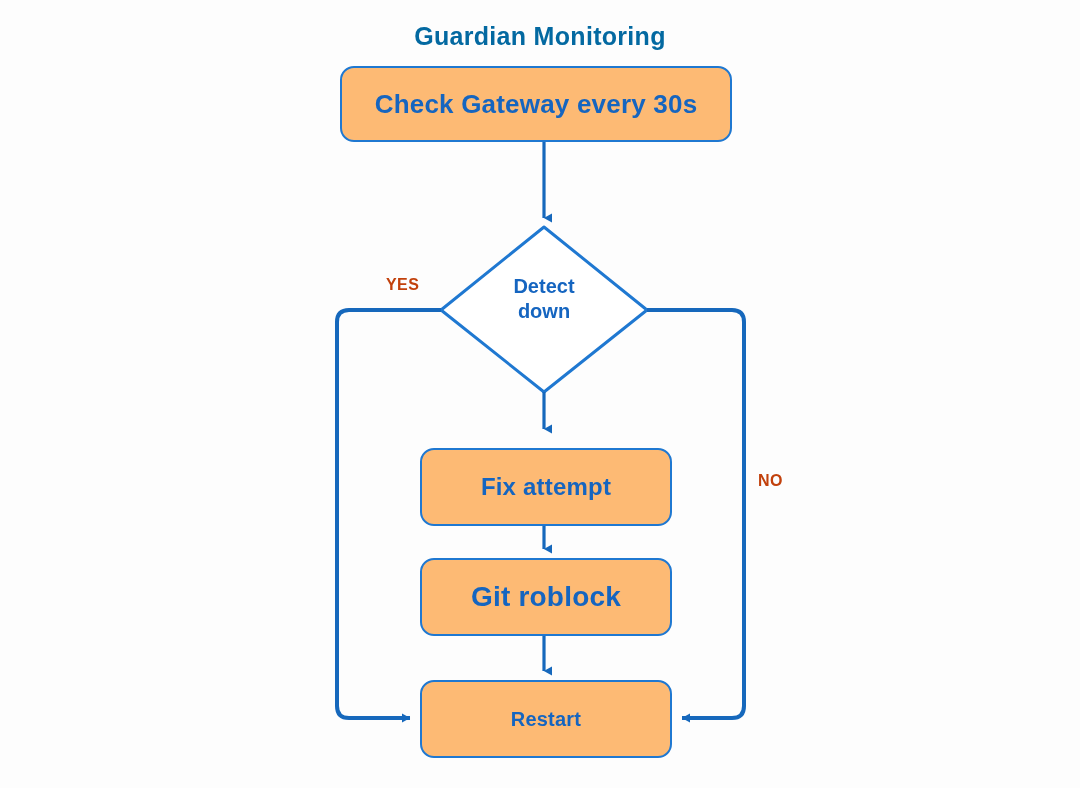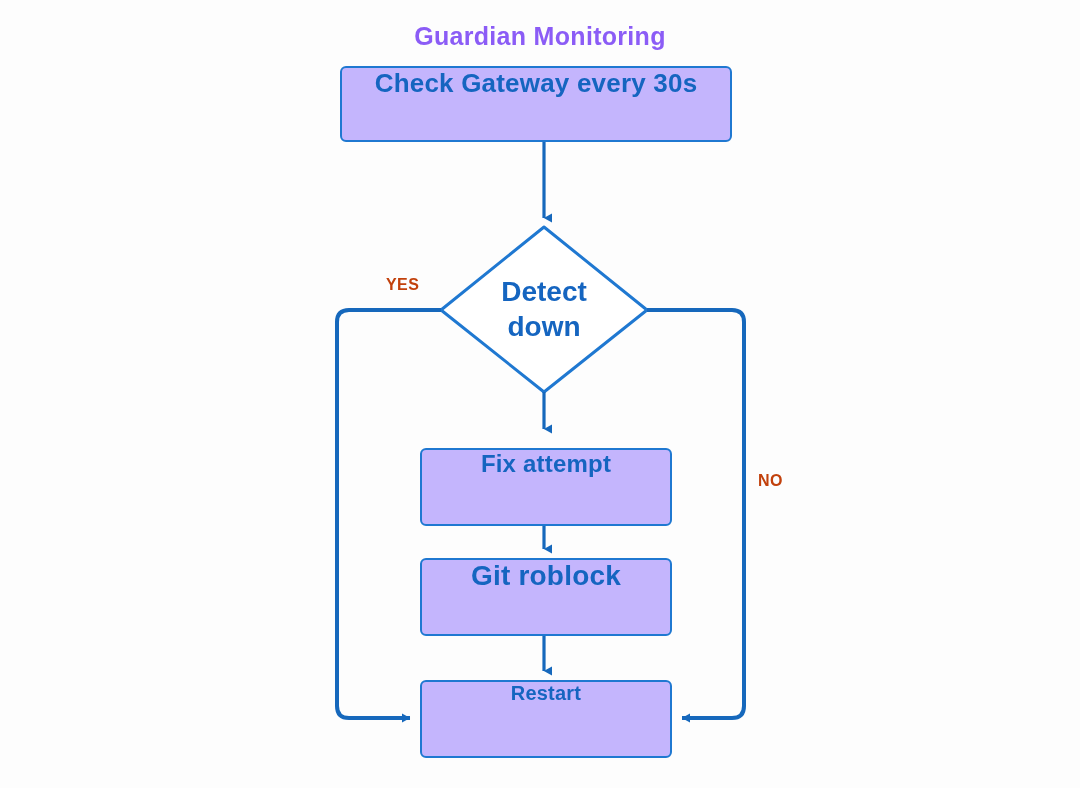--- a/index.html
+++ b/index.html
@@ -22,23 +22,24 @@
     position: absolute;
     left: 0;
     top: 0;
     width: 1080px;
     height: 788px;
   }
   .node-box {
     position: absolute;
     box-sizing: border-box;
     border: 2.5px solid #1f78d1;
-    border-radius: 6px;
-    background: #c4b5fd;
+    border-radius: 14px;
+    background: #fdba74;
     display: flex;
+    align-items: center;
     justify-content: center;
     color: #1565c0;
     font-weight: bold;
     letter-spacing: 0.2px;
   }
   #node-check {
     left: 340px;
     top: 66px;
     width: 392px;
     height: 76px;
@@ -66,31 +67,31 @@
     font-size: 20px;
   }
   #decision-label {
     position: absolute;
     left: 444px;
     top: 274px;
     width: 200px;
     text-align: center;
     color: #1565c0;
     font-weight: bold;
-    font-size: 28px;
+    font-size: 20px;
     line-height: 1.26;
     pointer-events: none;
   }
   #page-title {
     position: absolute;
     left: 0;
     top: 22px;
     width: 1080px;
     text-align: center;
-    color: #8b5cf6;
+    color: #0369a1;
     font-weight: bold;
     font-size: 25px;
     letter-spacing: 0.3px;
   }
   .branch-label {
     position: absolute;
     color: #c2410c;
     font-weight: bold;
     font-size: 16px;
     letter-spacing: 0.4px;

